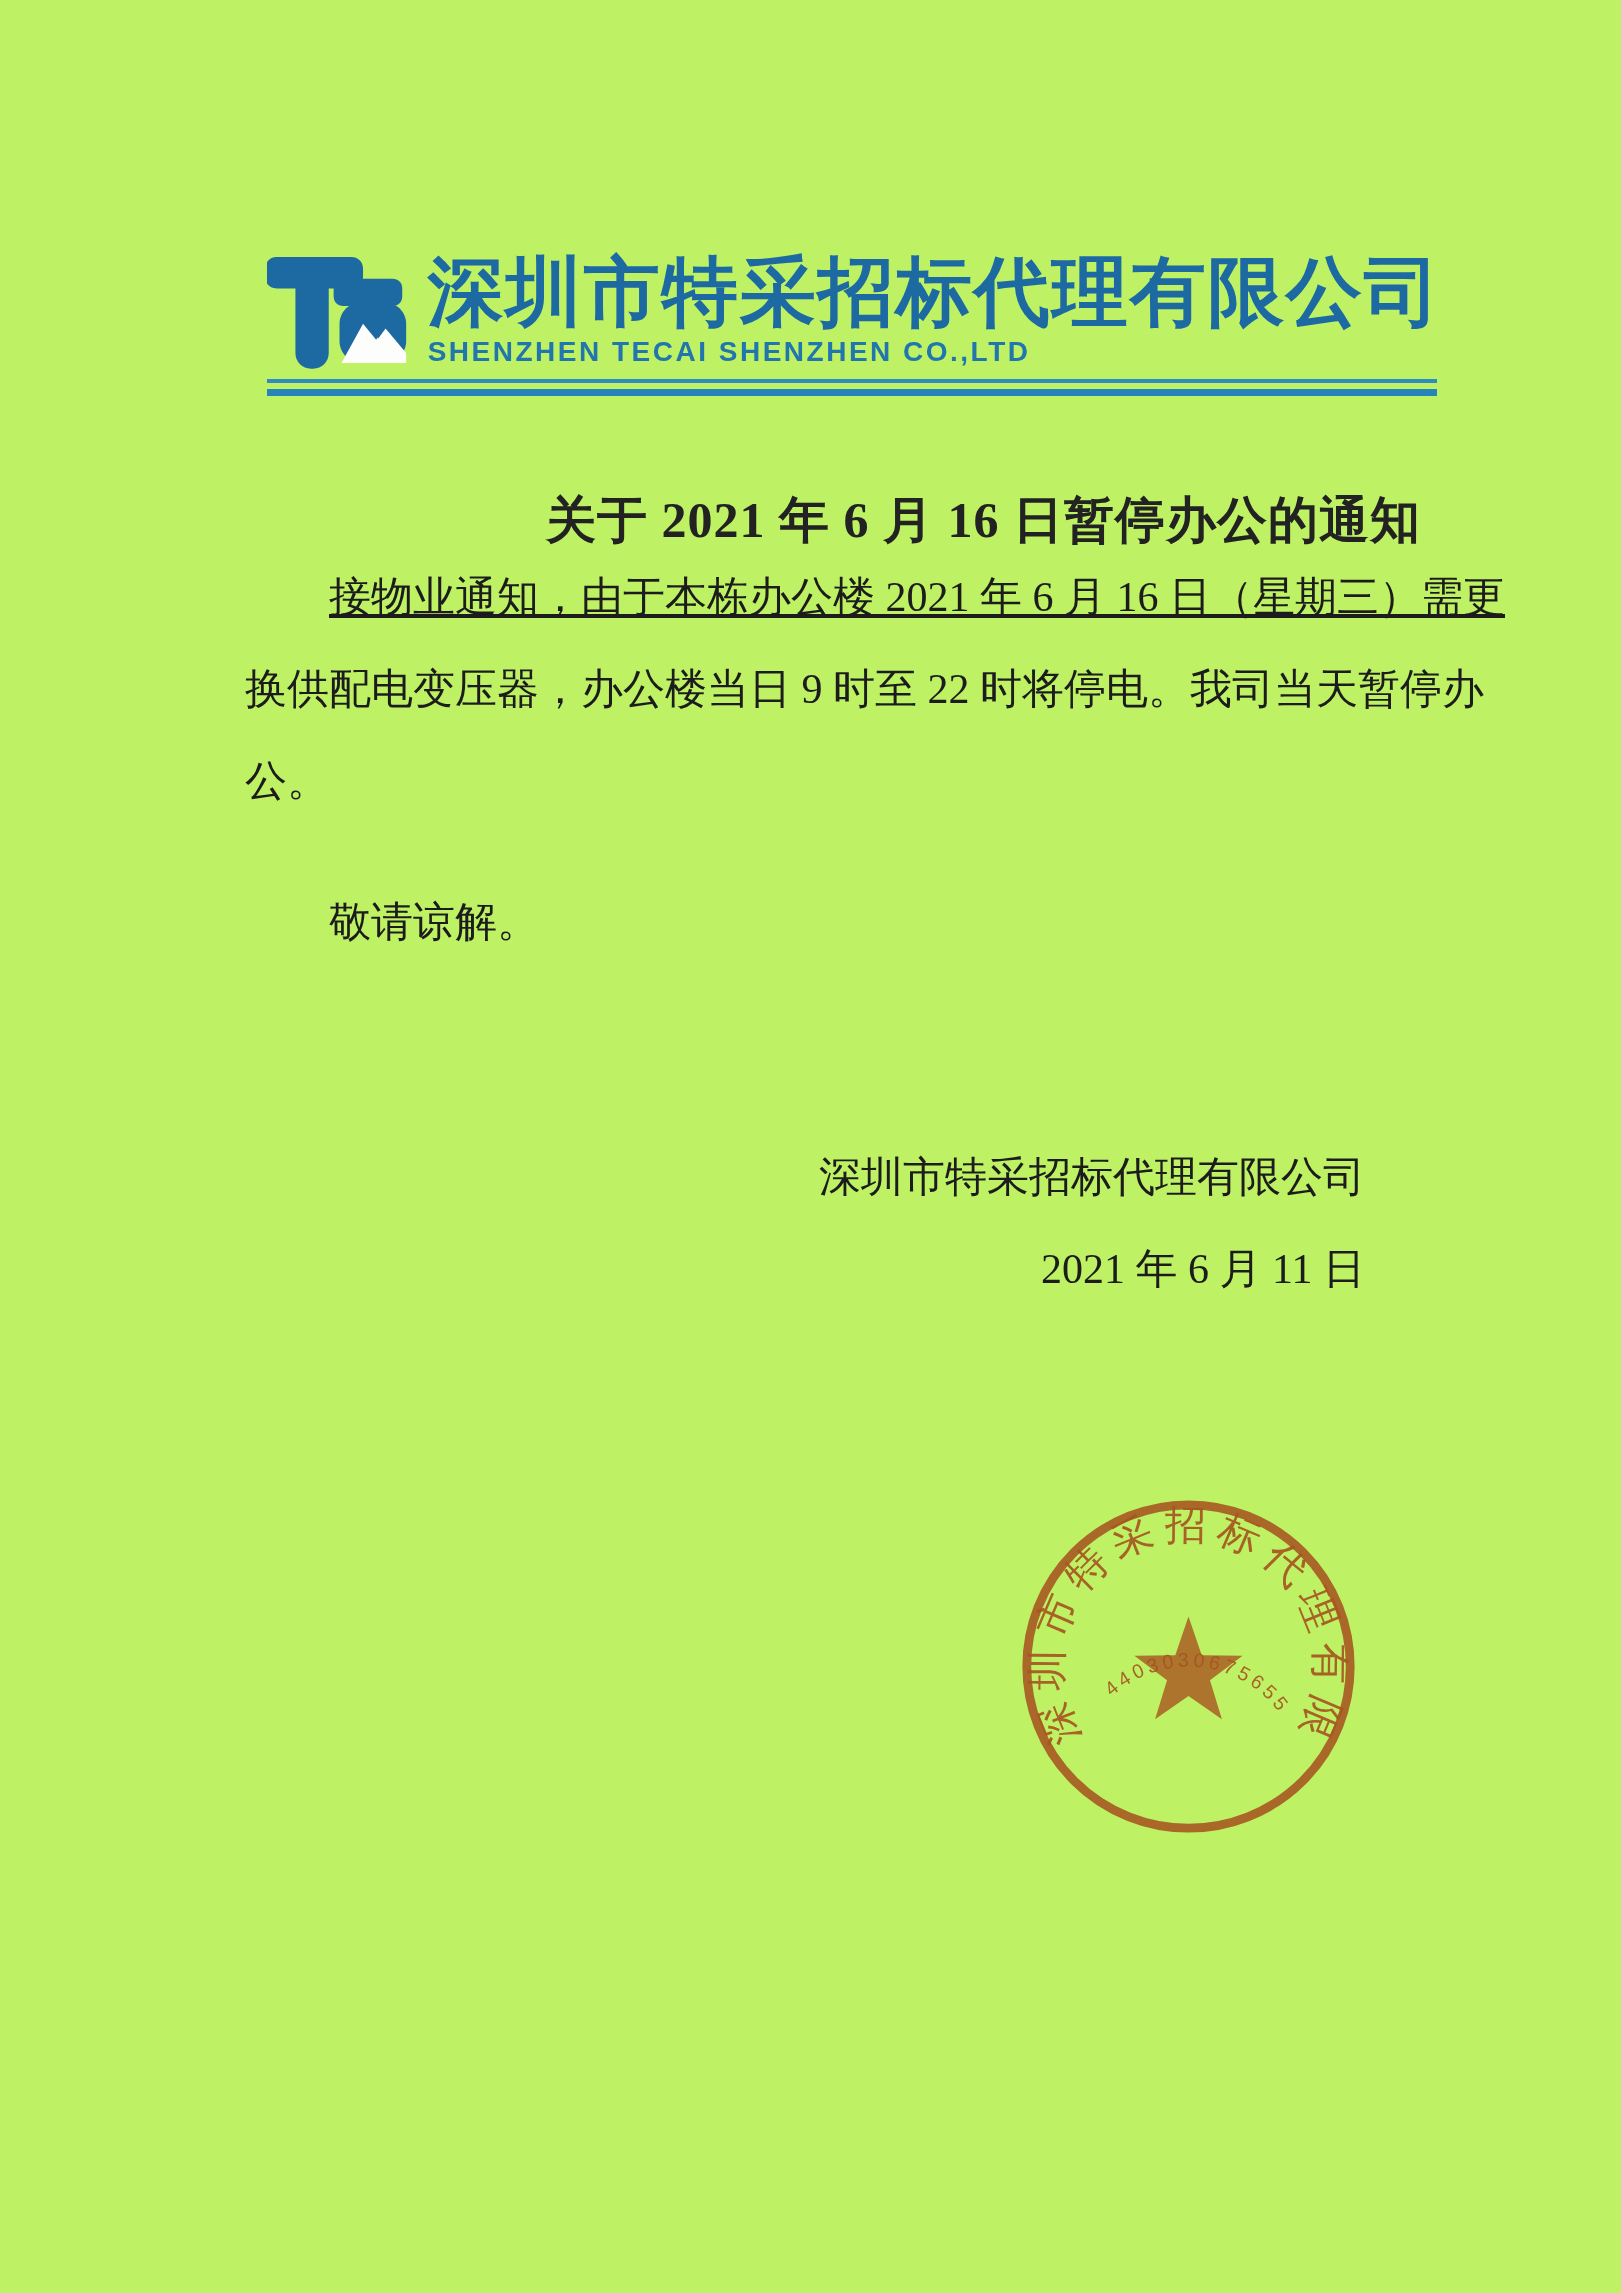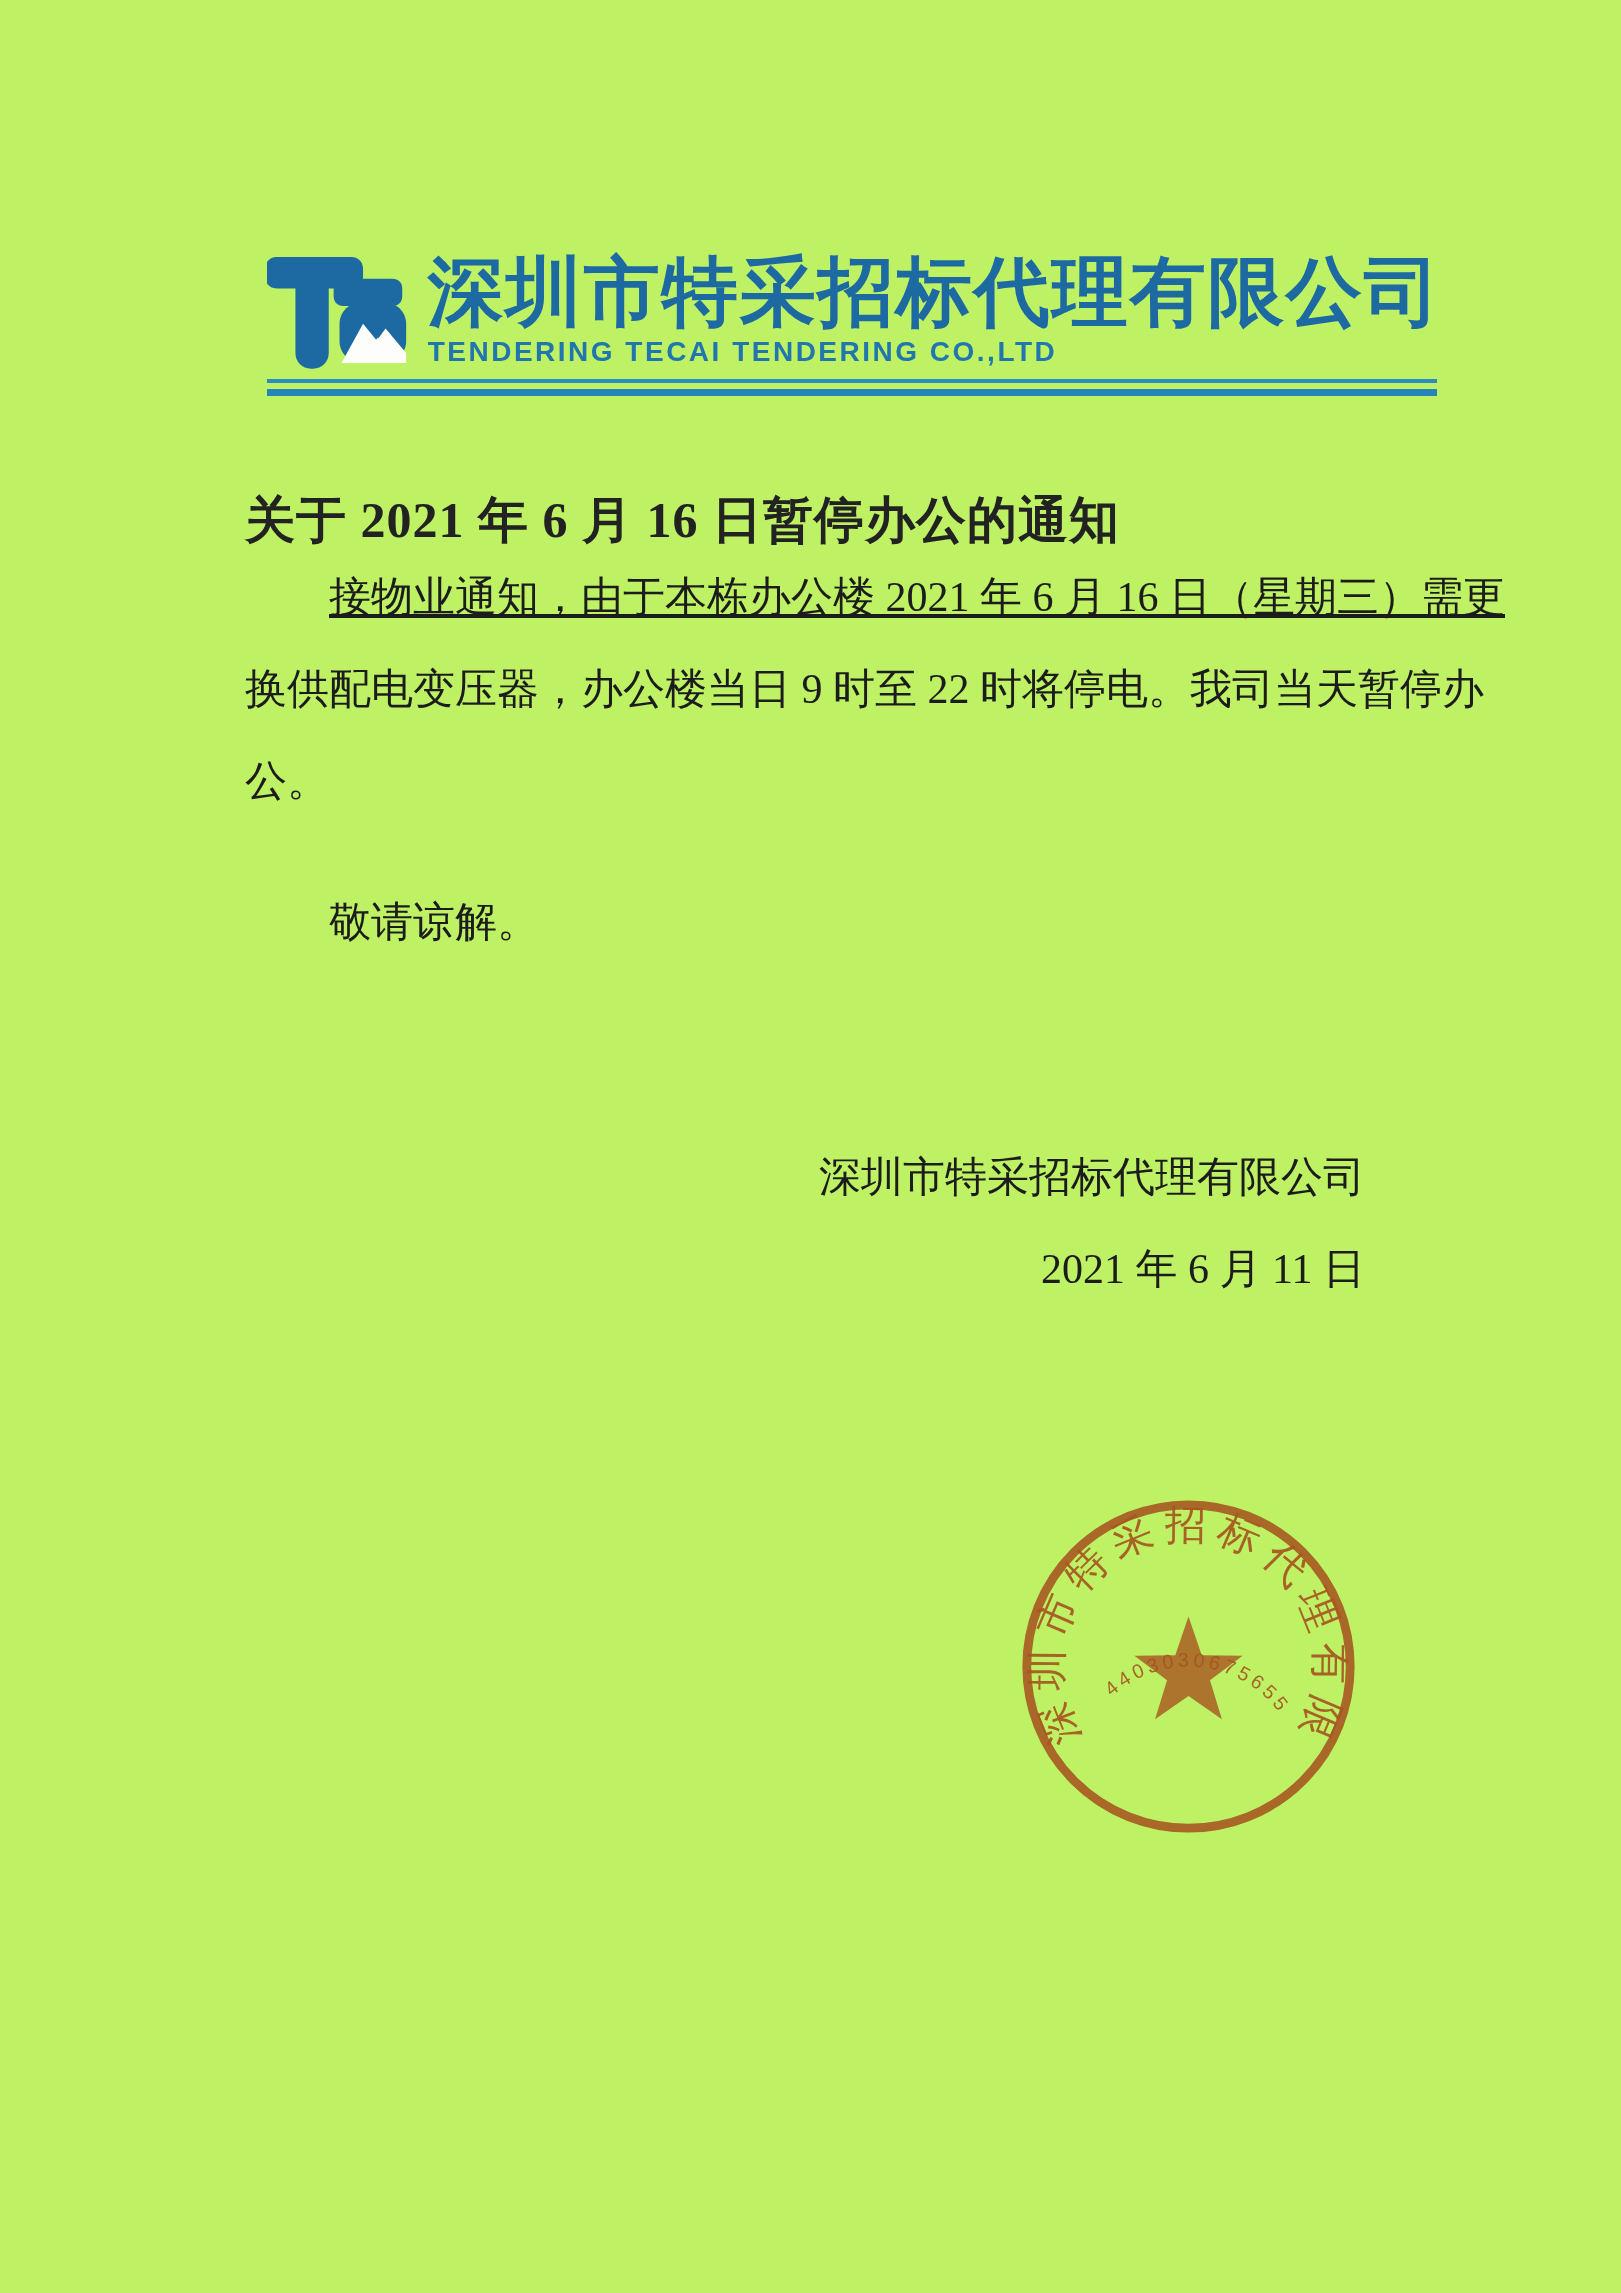--- a/index.html
+++ b/index.html
@@ -27,21 +27,21 @@
     color:#2176ad; letter-spacing:2.5px; margin-top:2px; white-space:nowrap;
   }
   .rules { margin-top:7.8px; }
   .rule-thin  { height:3.9px; background:#2e8cc0; }
   .rule-thick { height:7.8px; background:#2585bb; margin-top:5.9px; }
   
   .main { margin-left:245px; width:1176px; color:#1c1c1c; font-size:42px; line-height:92px; }
   .notice-title {
     margin:94px 0 0 0; padding:0;
     font-size:50px; line-height:61px; font-weight:bold;
-    text-align:left; color:#222; letter-spacing:1px; white-space:nowrap;
+    text-align:right; color:#222; letter-spacing:1px; white-space:nowrap;
   }
   .salutation { margin:106px 0 0 0; }
   .para { margin:0; text-align:justify; }
   .para .para-line:first-child { text-indent:84px;text-decoration:underline; }
   .para-line { white-space:nowrap; }
   .closing { margin:49px 0 0 0; text-indent:84px; }
   .sig-block { margin-top:163px; padding-right:56px; text-align:right; }
   .sig-company, .sig-date { white-space:nowrap; }
   
   .seal-svg {
@@ -66,21 +66,21 @@
           <path d="M78,28 h50 c6,0 10,4 10,10 v8 c0,6 -4,10 -10,10 h-50 c-6,0 -10,-4 -10,-10 v-8 c0,-6 4,-10 10,-10 z"></path>
 
           <path d="M96,52 h24 c12,0 22,10 22,22 v18 c0,12 -10,22 -22,22 h-24 c-12,0 -22,-10 -22,-22 v-18 c0,-12 10,-22 22,-22 z"></path>
         </g>
 
         <polygon fill="#fdfdfc" points="76,114 98,74 112,91 121,79 142,104 142,114"></polygon>
         <polygon fill="#fdfdfc" points="107,96 113,88 118,95 112,101"></polygon>
       </svg>
       <div class="names">
         <div class="company-cn">深圳市特采招标代理有限公司</div>
-        <div class="company-en">TENDERING TECAI TENDERING CO.,LTD</div>
+        <div class="company-en">SHENZHEN TECAI SHENZHEN CO.,LTD</div>
       </div>
     </div>
     <div class="rules">
       <div class="rule-thin"></div>
       <div class="rule-thick"></div>
     </div>
   </header>
 
   <main class="main">
     <h1 class="notice-title">关于 2021 年 6 月 16 日暂停办公的通知</h1>

